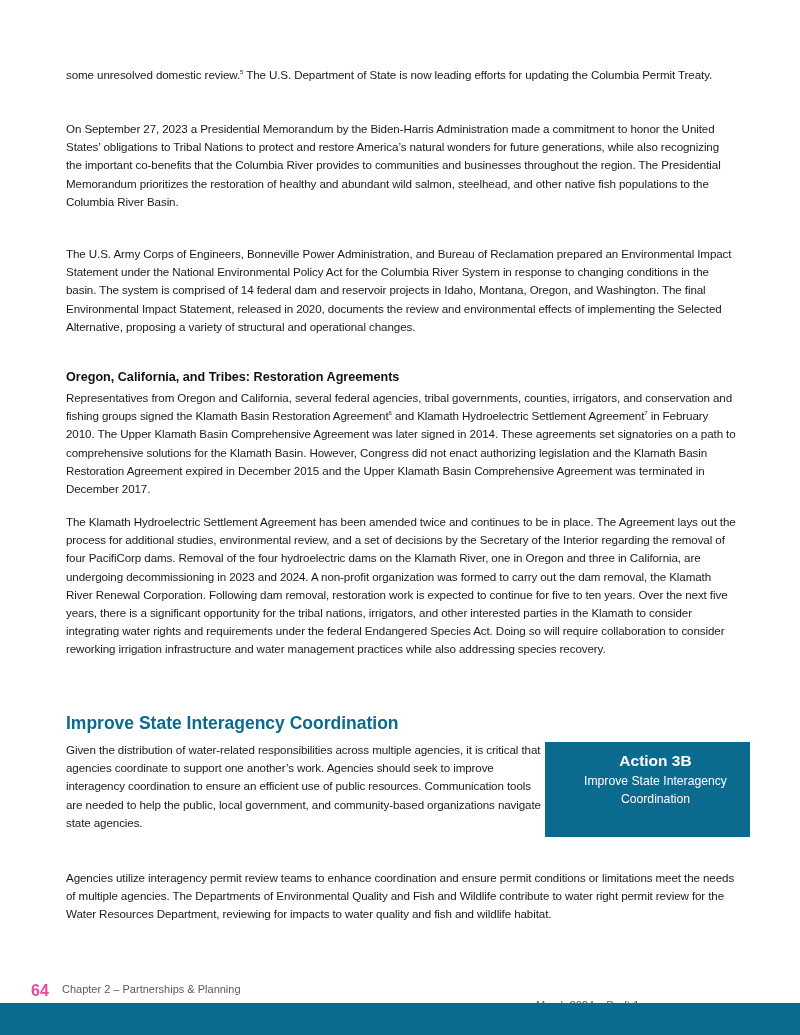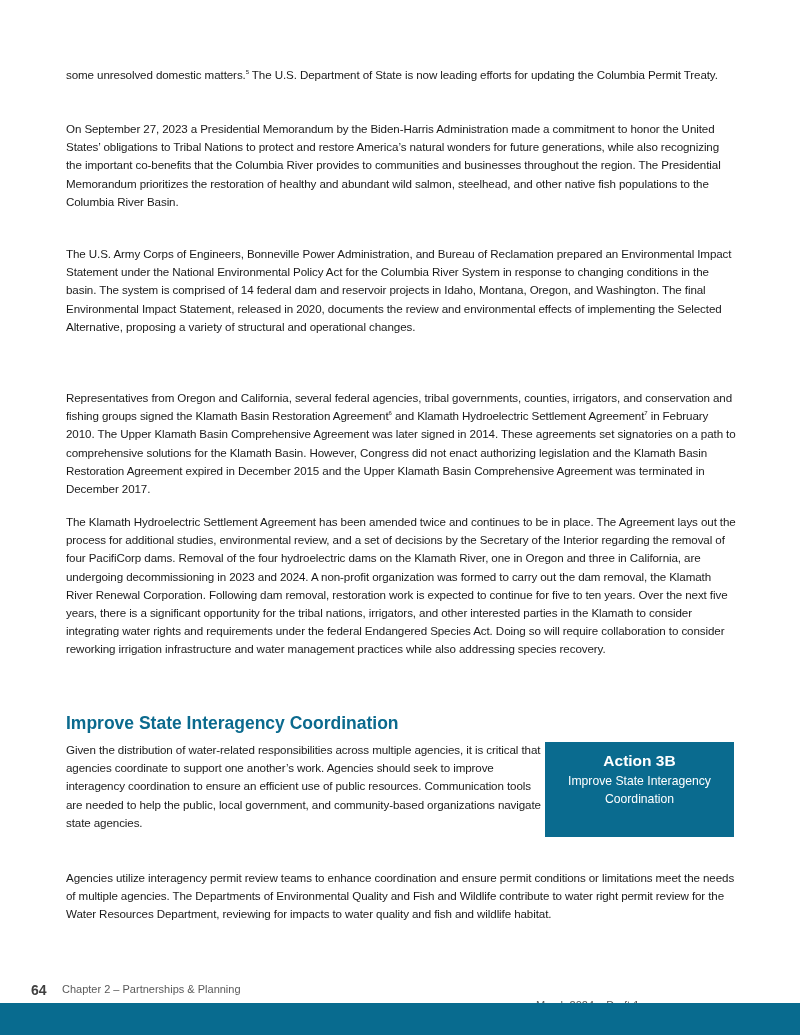--- a/index.html
+++ b/index.html
@@ -18,48 +18,49 @@
       position: absolute; left: 66px; margin: 0;
       font-size: 12.6px; font-weight: bold; line-height: 18px; color: #111;
     }
     .sup { font-size: 6px; vertical-align: super; line-height: 0; }
     .section-title {
       position: absolute; left: 66px; top: 712px; margin: 0;
       font-size: 17.5px; font-weight: bold; color: #0b6a8e; line-height: 22px;
     }
     .action-box {
       position: absolute; left: 545px; top: 742px; width: 189px; height: 95px;
-      background: #0a6b8f; color: #ffffff; text-align: center;
+      background: #0a6b8f; color: #ffffff; text-align: center; padding-left: 16px;
     }
     .action-title { margin-top: 9px; font-size: 15.5px; font-weight: bold; line-height: 20px; }
     .action-sub { font-size: 12.2px; line-height: 18px; margin-top: 1px; }
     .footer-row {
       position: absolute; top: 983px; left: 0; width: 800px; height: 16px;
       font-size: 11px; color: #5a5a5a;
     }
     .page-num {
-      position: absolute; left: 31px; top: -1px; font-weight: bold; color: #404040; font-size: 14px;
+      position: absolute; left: 31px; top: -1px; font-weight: bold; color: #ec4899; font-size: 16px;
     }
     .chapter { position: absolute; left: 62px; top: 0; text-align: right; }
     .date { position: absolute; left: 536px; top: 16px; }
     .footer-bar {
       position: absolute; left: 0; top: 1003px; width: 800px; height: 32px; background: #086b8f;
     }
   </style>
 </head>
 <body>
 
 <div class="page">
 
-  <p class="para" style="top:66px;"><span>some unresolved domestic matters.</span><span class="sup">5</span><span> The U.S. Department of State is now leading efforts for updating the Columbia Permit Treaty.</span></p>
+  <p class="para" style="top:66px;"><span>some unresolved domestic review.</span><span class="sup">5</span><span> The U.S. Department of State is now leading efforts for updating the Columbia Permit Treaty.</span></p>
 
   <p class="para" style="top:120px;">On September 27, 2023 a Presidential Memorandum by the Biden-Harris Administration made a commitment to honor the United States’ obligations to Tribal Nations to protect and restore America’s natural wonders for future generations, while also recognizing the important co-benefits that the Columbia River provides to communities and businesses throughout the region. The Presidential Memorandum prioritizes the restoration of healthy and abundant wild salmon, steelhead, and other native fish populations to the Columbia River Basin.</p>
 
   <p class="para" style="top:245px;">The U.S. Army Corps of Engineers, Bonneville Power Administration, and Bureau of Reclamation prepared an Environmental Impact Statement under the National Environmental Policy Act for the Columbia River System in response to changing conditions in the basin. The system is comprised of 14 federal dam and reservoir projects in Idaho, Montana, Oregon, and Washington. The final Environmental Impact Statement, released in 2020, documents the review and environmental effects of implementing the Selected Alternative, proposing a variety of structural and operational changes.</p>
 
+  <h3 class="subhead" style="top:368px;">Oregon, California, and Tribes:  Restoration Agreements</h3>
   <p class="para" style="top:389px;"><span>Representatives from Oregon and California, several federal agencies, tribal governments, counties, irrigators, and conservation and fishing groups signed the Klamath Basin Restoration Agreement</span><span class="sup">6</span><span> and Klamath Hydroelectric Settlement Agreement</span><span class="sup">7</span><span> in February 2010. The Upper Klamath Basin Comprehensive Agreement was later signed in 2014. These agreements set signatories on a path to comprehensive solutions for the Klamath Basin. However, Congress did not enact authorizing legislation and the Klamath Basin Restoration Agreement expired in December 2015 and the Upper Klamath Basin Comprehensive Agreement was terminated in December 2017.</span></p>
 
   <p class="para" style="top:513px;">The Klamath Hydroelectric Settlement Agreement has been amended twice and continues to be in place. The Agreement lays out the process for additional studies, environmental review, and a set of decisions by the Secretary of the Interior regarding the removal of four PacifiCorp dams. Removal of the four hydroelectric dams on the Klamath River, one in Oregon and three in California, are undergoing decommissioning in 2023 and 2024. A non-profit organization was formed to carry out the dam removal, the Klamath River Renewal Corporation. Following dam removal, restoration work is expected to continue for five to ten years. Over the next five years, there is a significant opportunity for the tribal nations, irrigators, and other interested parties in the Klamath to consider integrating water rights and requirements under the federal Endangered Species Act. Doing so will require collaboration to consider reworking irrigation infrastructure and water management practices while also addressing species recovery.</p>
 
   <h2 class="section-title">Improve State Interagency Coordination</h2>
   <p class="para" style="top:741px; width:475px;">Given the distribution of water-related responsibilities across multiple agencies, it is critical that agencies coordinate to support one another’s work. Agencies should seek to improve interagency coordination to ensure an efficient use of public resources. Communication tools are needed to help the public, local government, and community-based organizations navigate state agencies.</p>
 
   <div class="action-box">
     <div class="action-title">Action 3B</div>
     <div class="action-sub">Improve State Interagency Coordination</div>

